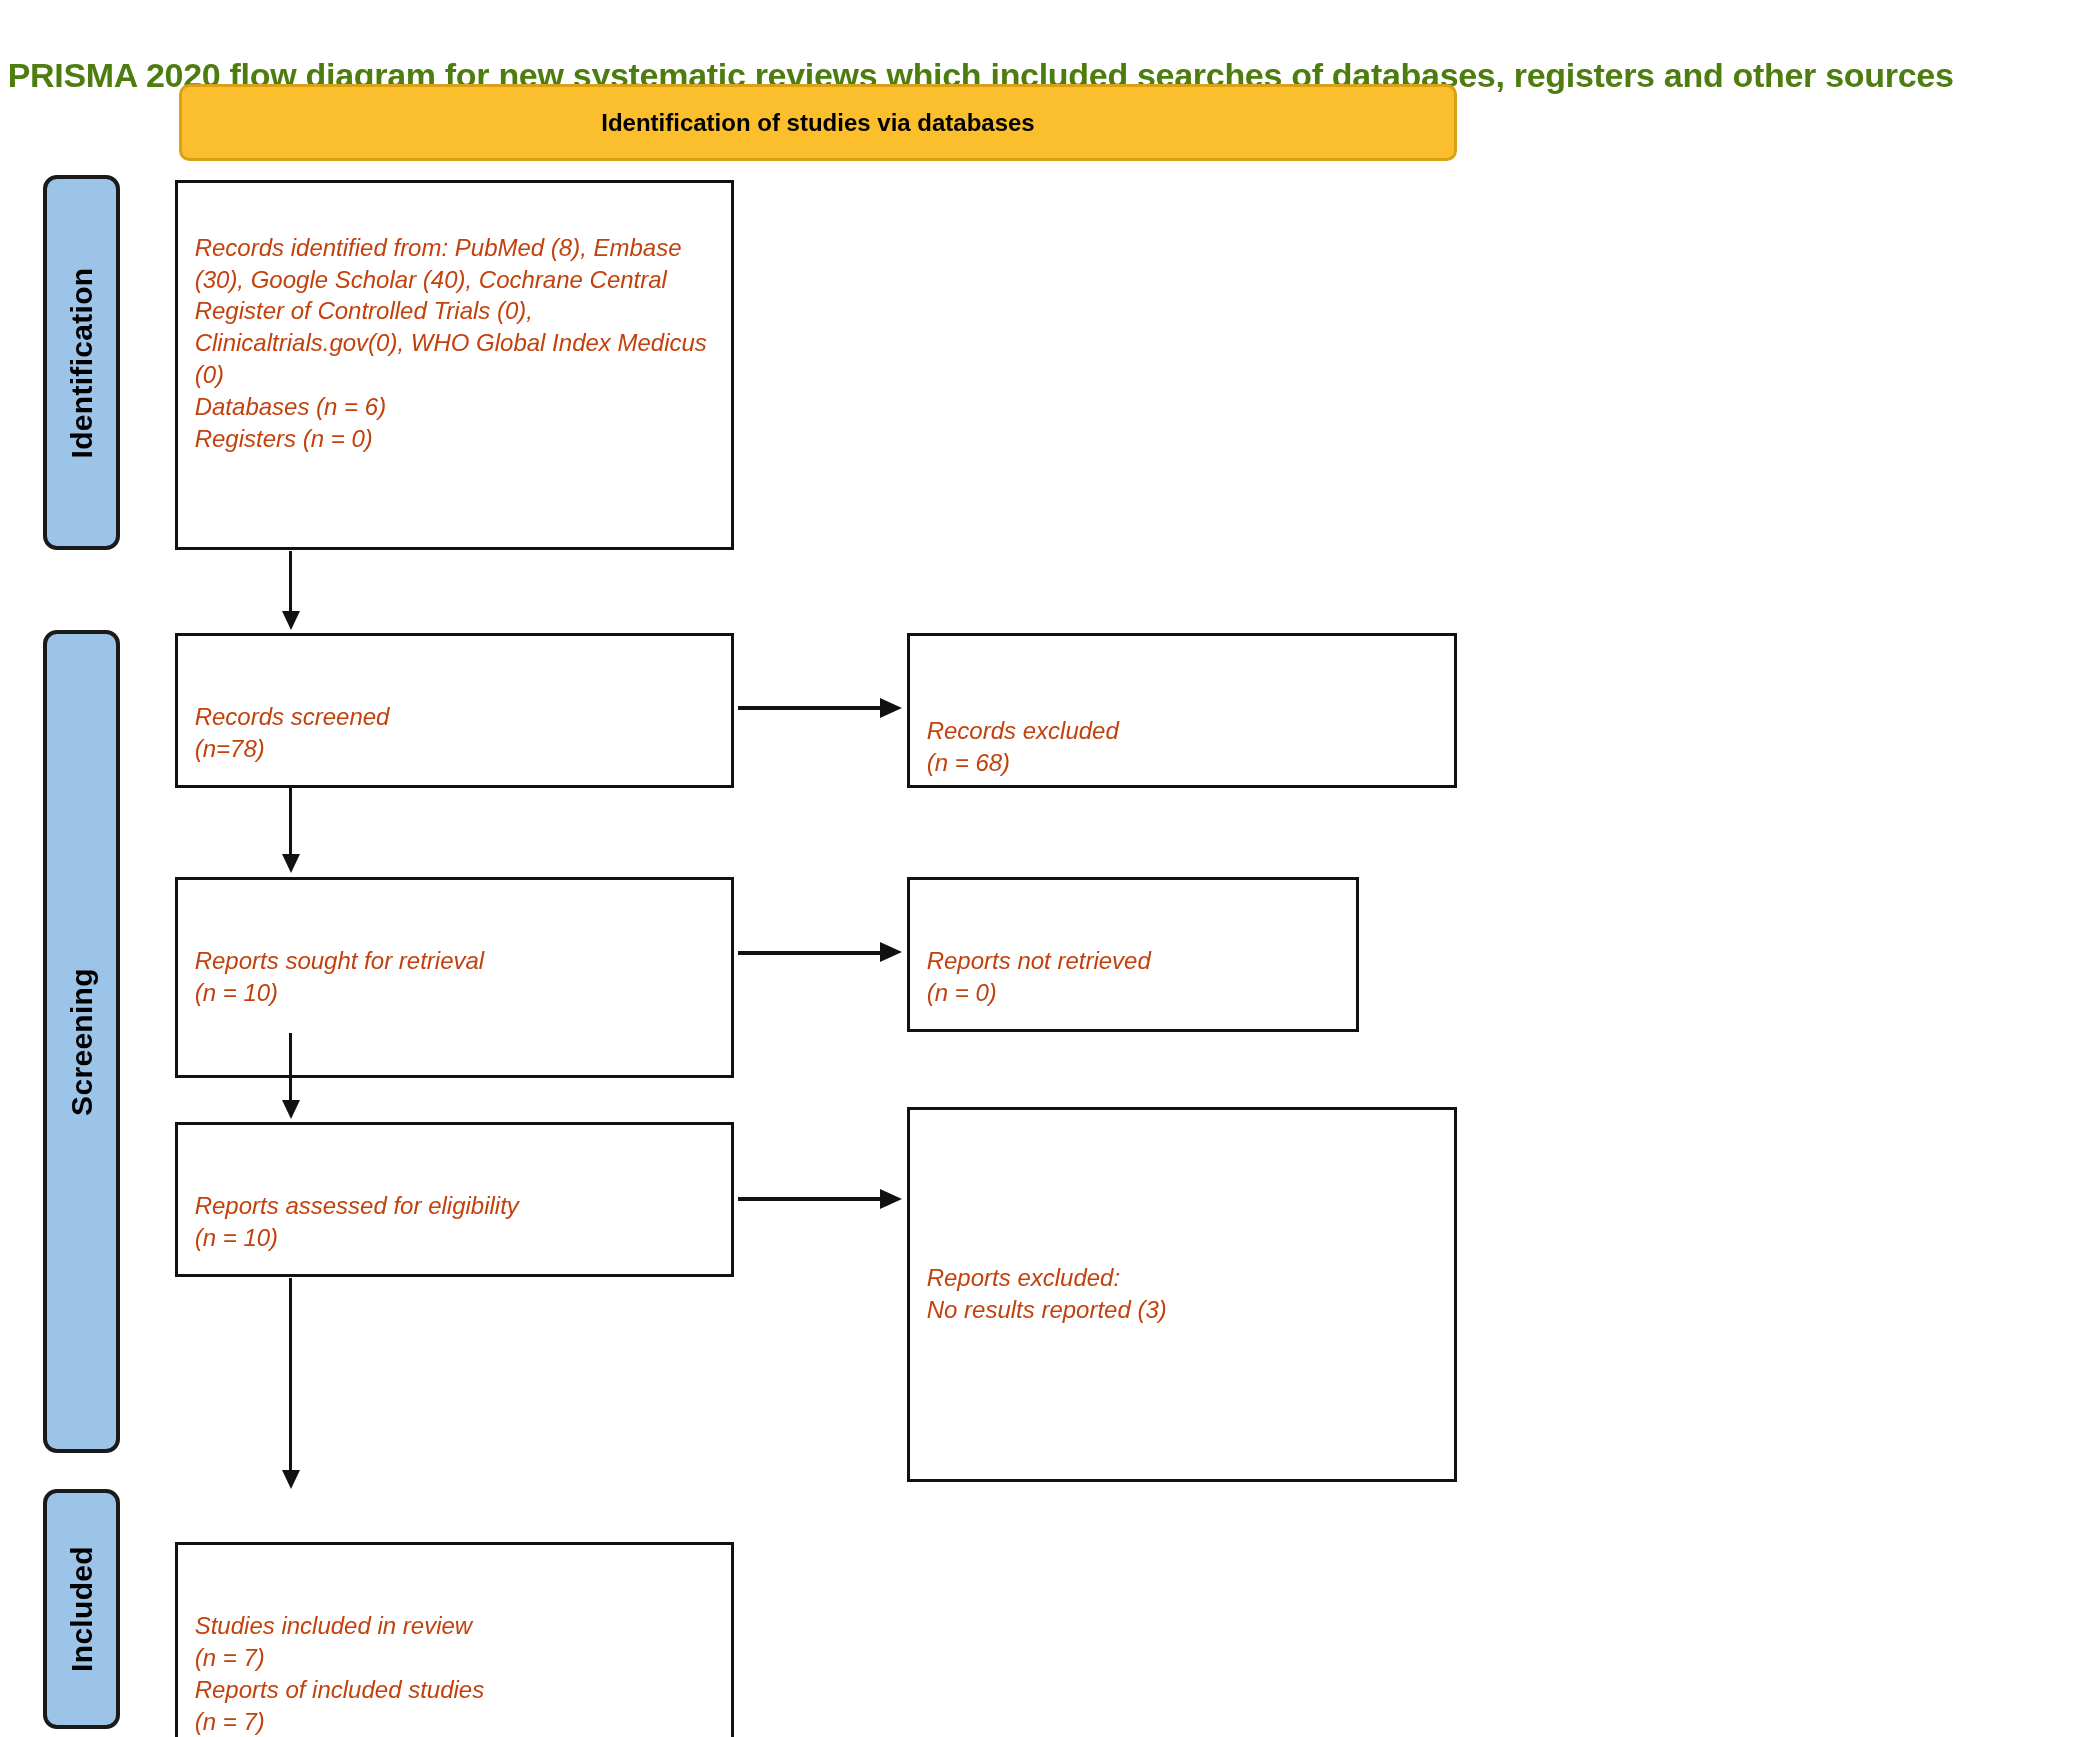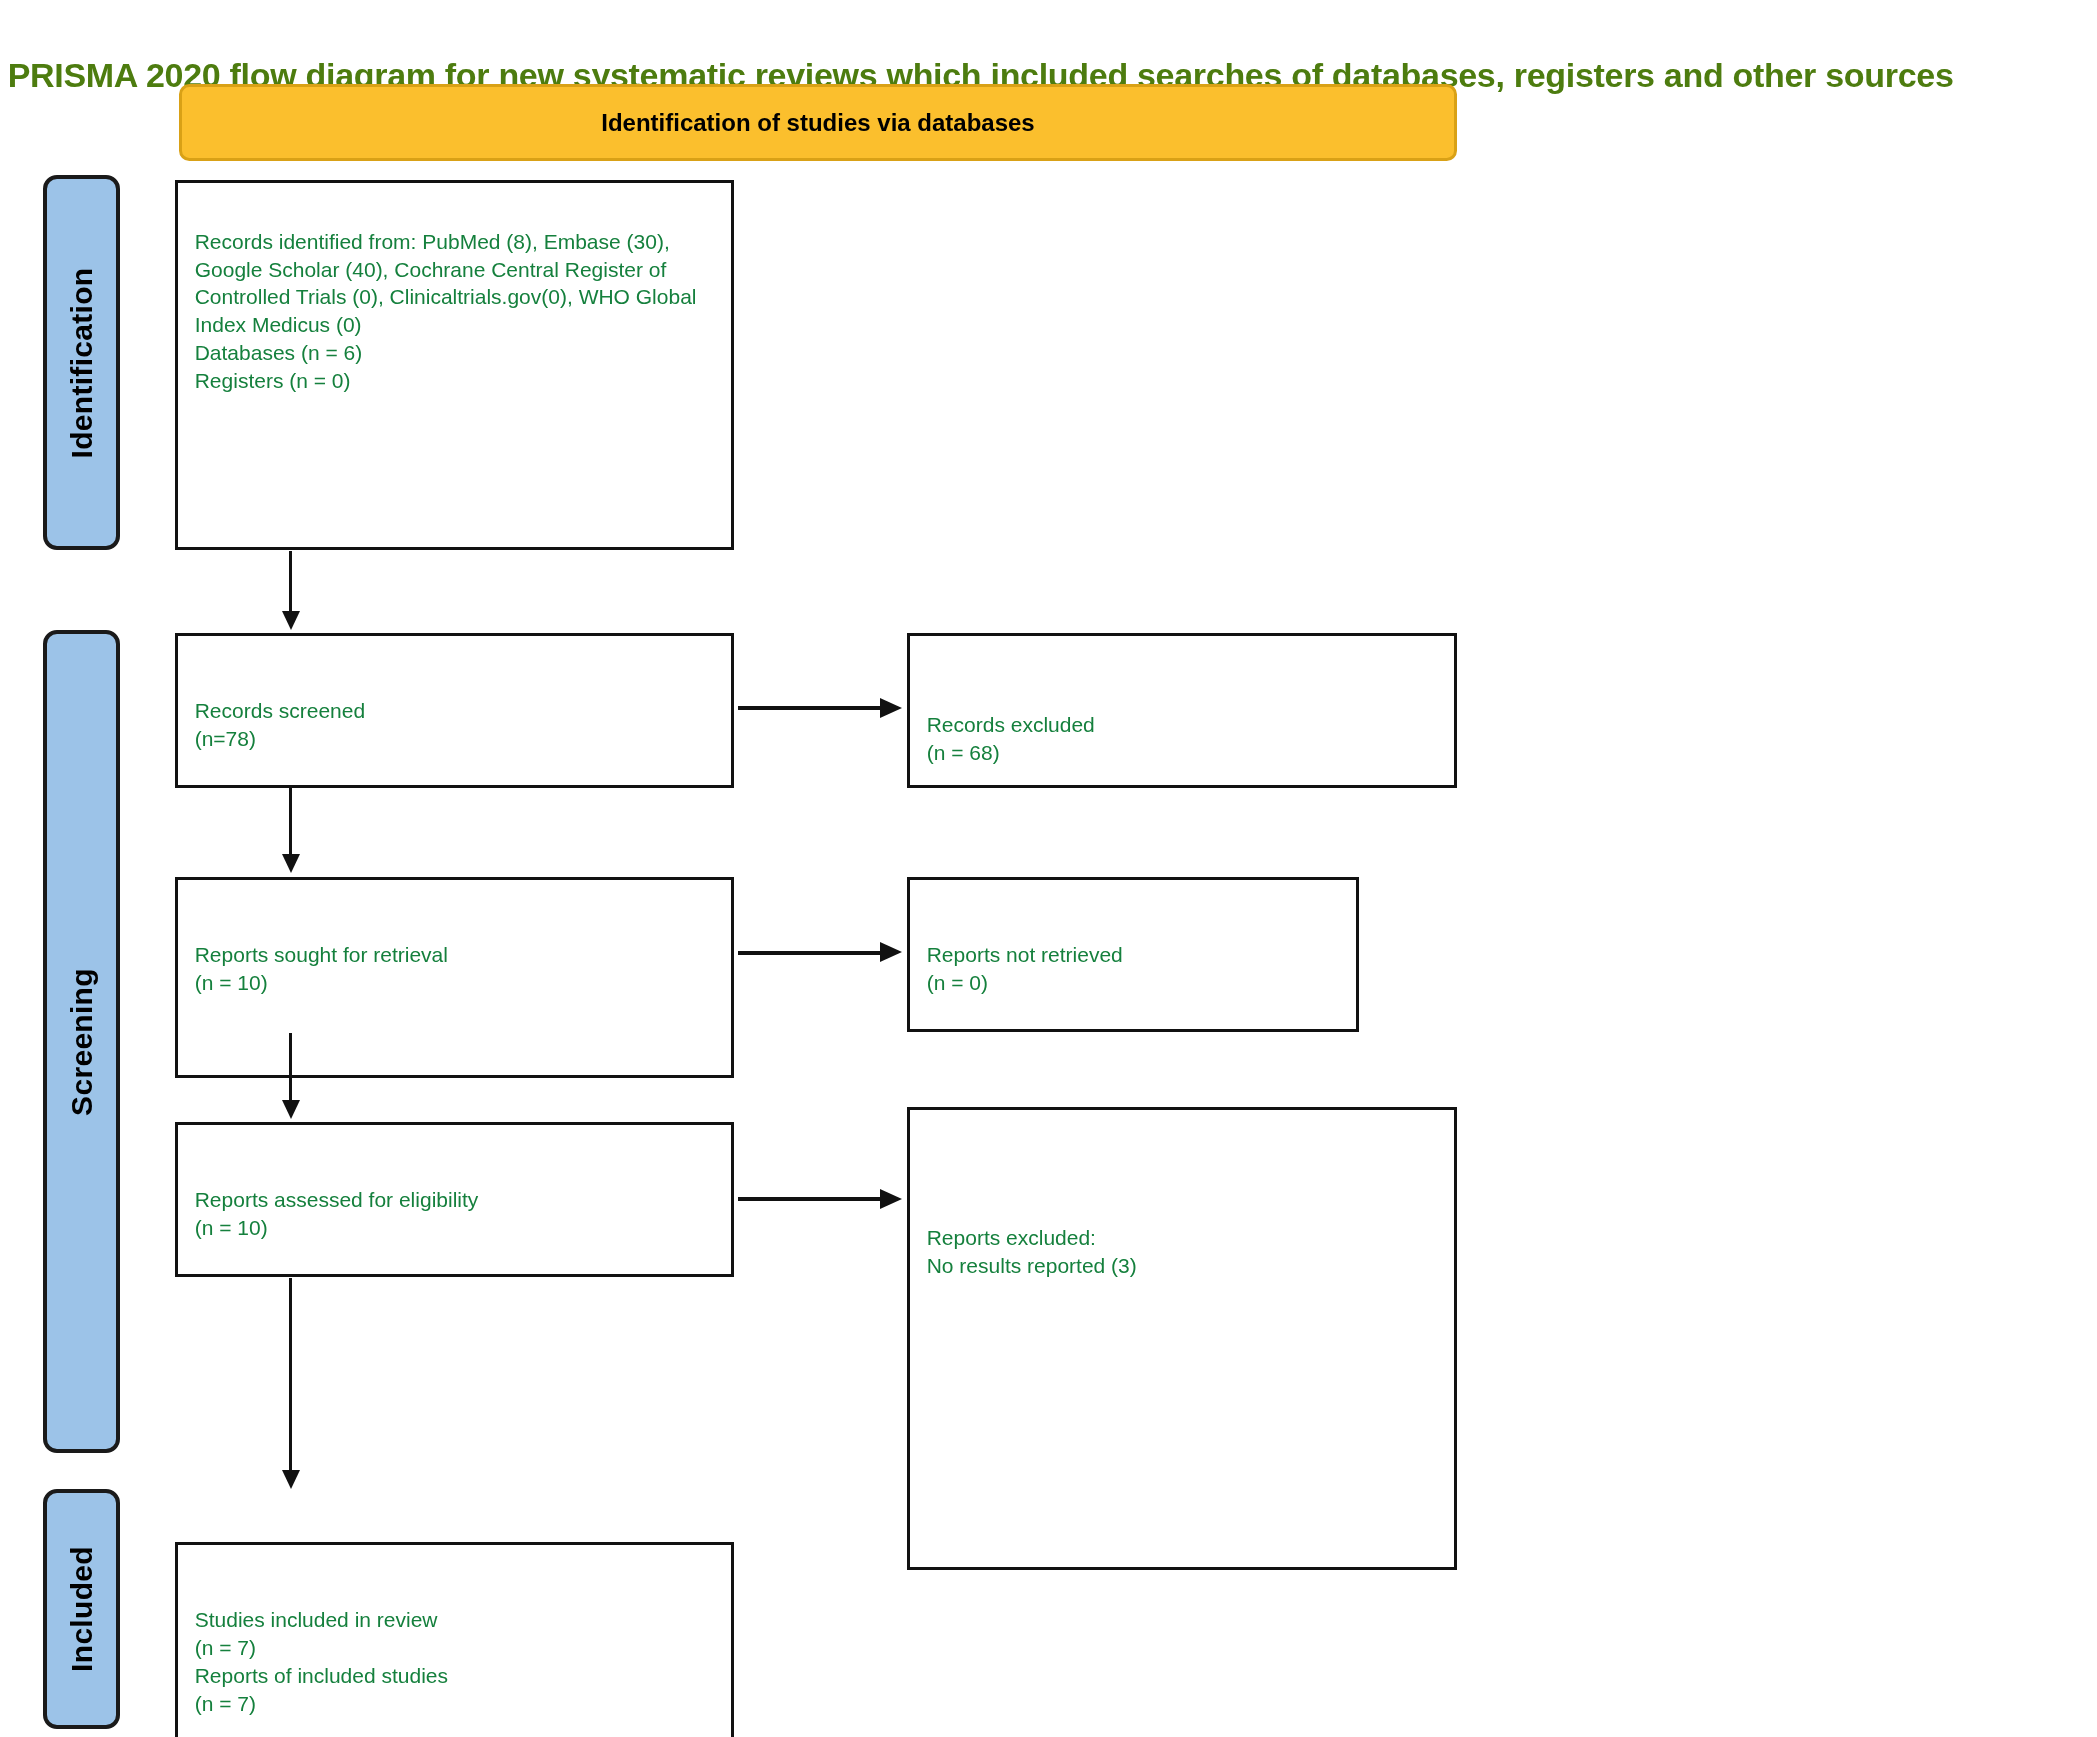--- a/index.html
+++ b/index.html
@@ -83,41 +83,42 @@
   #stage-bar-screening      { top: 630px;  height: 823px; }
   #stage-bar-included       { top: 1489px; height: 240px; }
 
   
   .flow-box {
     position: absolute;
     background: #ffffff;
     border: 3.9px solid #111111;
     box-sizing: border-box;
     padding: 16.7px 15.5px 13px 16.7px;
-    font-size: 21px;
+    font-size: 24px;
     line-height: 1.33;
-    color: #15803d;
+    color: #c2410c;
     white-space: pre-line;
+    font-style: italic;
   }
   .flow-box .box-text {
     display: block;
     white-space: pre-line;
   }
 
   
   #box-records-identified   { left: 175px; top: 180px;  width: 559px;  height: 370px;  }
   #box-records-screened     { left: 175px; top: 633px;  width: 559px;  height: 155px;  padding-top: 33px; }
   #box-reports-sought       { left: 175px; top: 877px; width: 559px;  height: 201px;  padding-top: 33px; }
   #box-reports-assessed     { left: 175px; top: 1122px; width: 559px;  height: 155px;  padding-top: 33px; }
   #box-studies-included     { left: 175px; top: 1494px; width: 559px;  height: 231px;  padding-top: 33px; margin-top: 48px; }
 
   
   #box-records-excluded     { left: 907px; top: 633px;  width: 550px; height: 155px; padding-top: 47px; }
   #box-reports-not-retrieved{ left: 907px; top: 877px; width: 452px; height: 155px; padding-top: 33px; }
-  #box-reports-excluded     { left: 907px; top: 1107px; width: 550px; height: 463px; padding-top: 86px; }
+  #box-reports-excluded     { left: 907px; top: 1107px; width: 550px; height: 375px; padding-top: 120px; }
   .v-line {
     position: absolute;
     left: 289px;
     width: 3.2px;
     background: #111111;
   }
   .v-arrowhead {
     position: absolute;
     left: 282px;
     width: 0;

